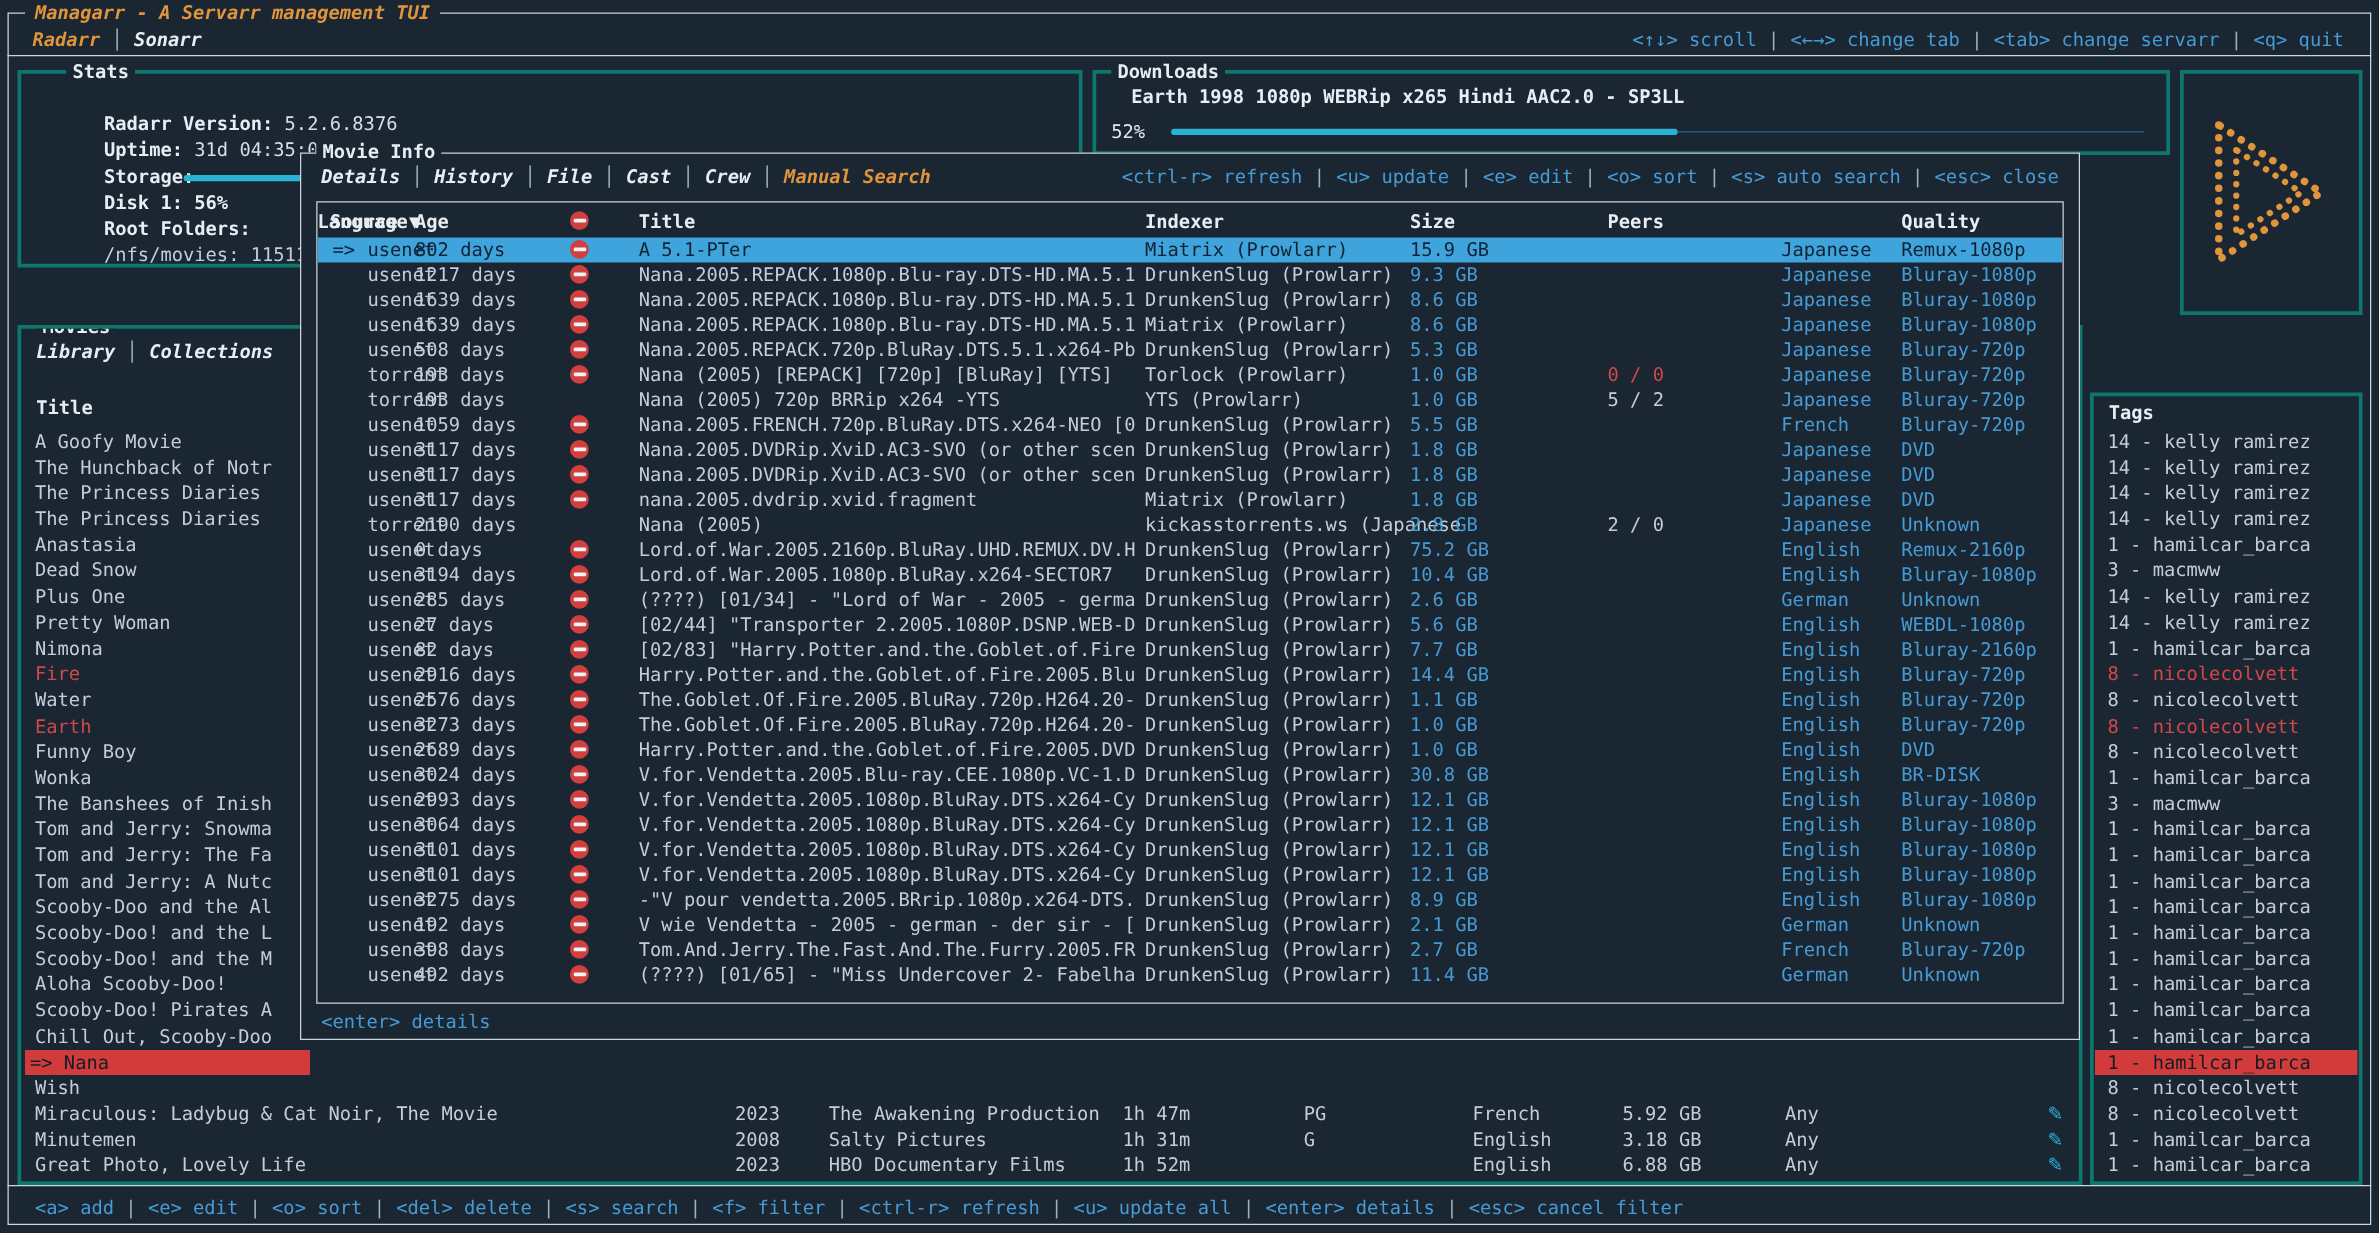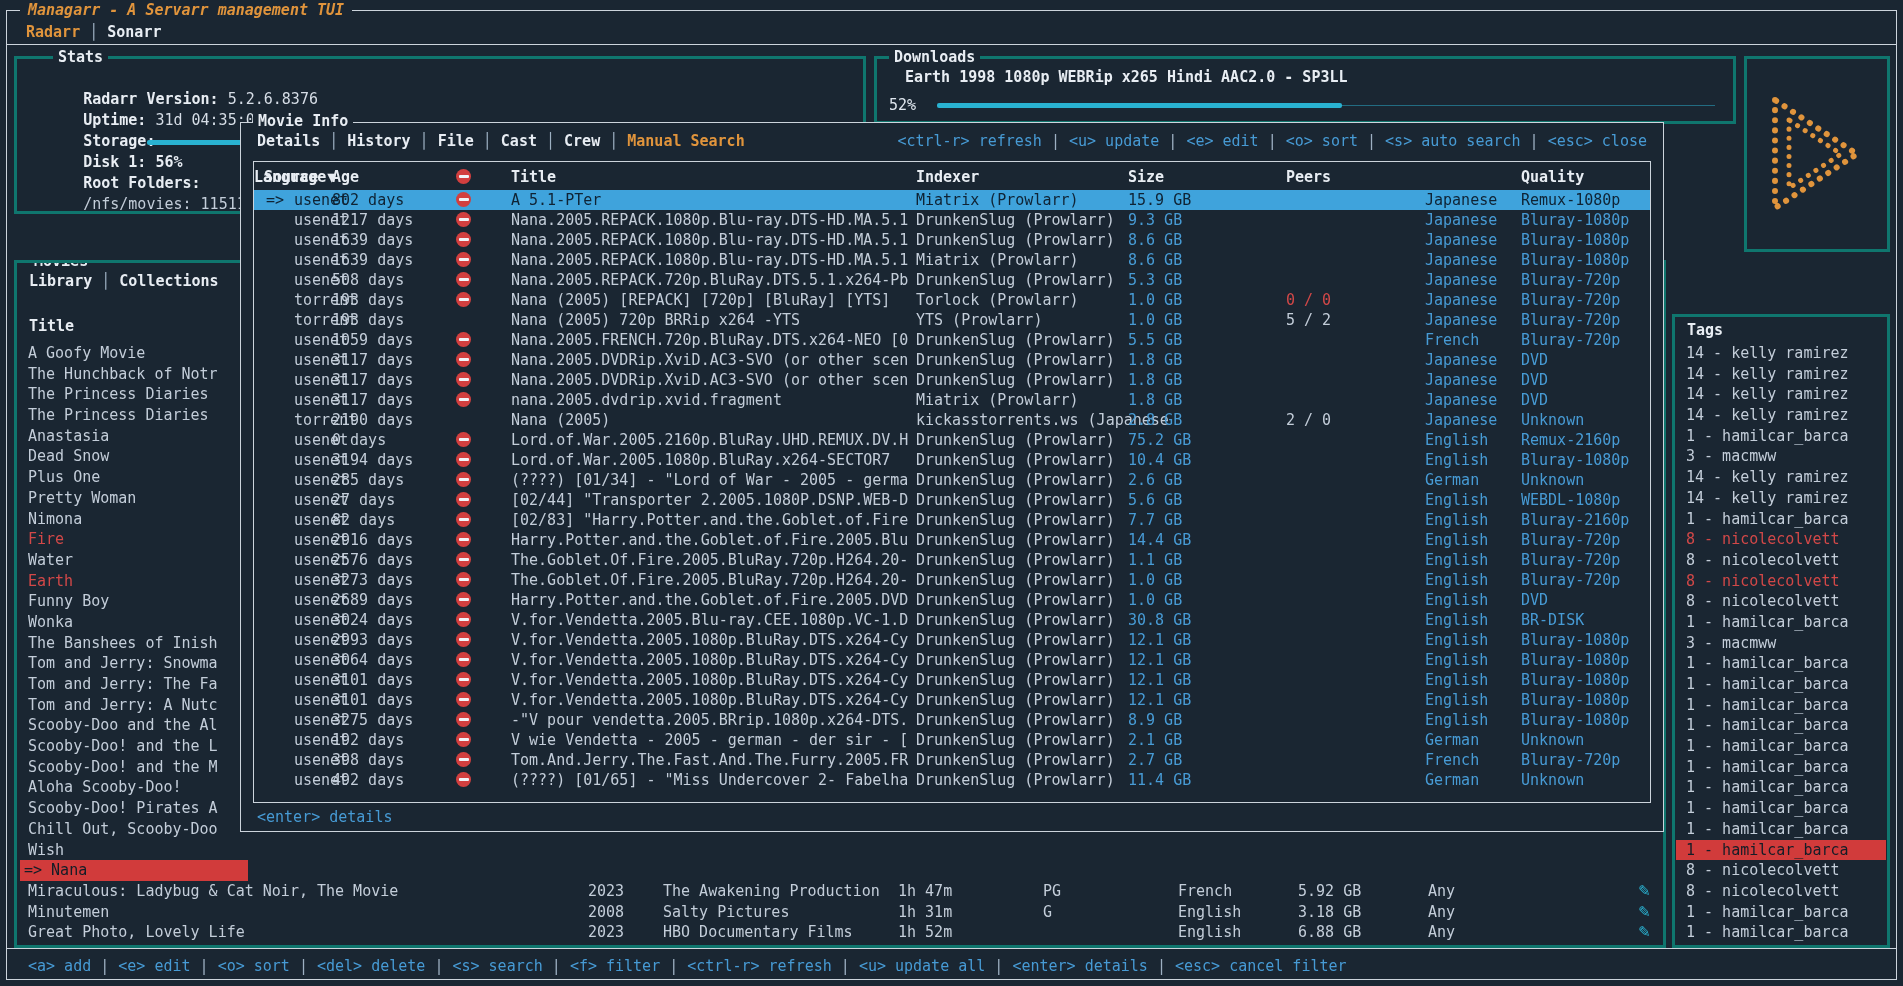--- a/index.html
+++ b/index.html
@@ -8,21 +8,21 @@
     position:relative; width:1903px; height:986px; background:#1a2632;
     font-family:"DejaVu Sans Mono","Liberation Mono",monospace;
     font-size:15px; color:#c3cdd9; overflow:hidden;
   }
   .outer-frame { position:absolute; left:6px; top:10px; width:1891px; height:970px; border:1px solid #ccd4dc; }
   .app-title { position:absolute; left:20px; top:1px; z-index:3; background:#1a2632; padding:0 8px;
                color:#e0943c; font-weight:bold; font-style:italic; }
   .hintbar { white-space:pre; }
   .kb { color:#479bd5; }
   .sep { color:#9db0c2; }
-  .tab { font-weight:bold; color:#e8edf3; }
+  .tab { font-weight:bold; color:#e8edf3;font-style:italic; }
   .tab.active { color:#e0943c; }
   .tab-sep { color:#9db0c2; }
   .servarr-tabs { position:absolute; left:26px; top:22px; height:20px; line-height:20px; }
   .global-keybinds { position:absolute; right:28px; top:22px; height:20px; line-height:20px; }
   .header-sep { position:absolute; left:6px; top:44px; width:1891px; height:0; border-top:1px solid #ccd4dc; }
   .footer-sep { position:absolute; left:6px; top:948px; width:1891px; height:0; border-top:1px solid #ccd4dc; }
   .footer-keybinds { position:absolute; left:28px; top:956px; height:20px; line-height:20px; }
 
   .panel { position:absolute; border:3px solid #0f766e; }
   .panel-label { position:absolute; top:-11px; left:12px; z-index:2; background:#1a2632; padding:0 5px;
@@ -97,20 +97,21 @@
   .no-entry::after { content:""; position:absolute; left:2.5px; top:6px; width:10px; height:3px;
                      background:#f0f4f8; border-radius:1px; }
 </style>
 </head>
 <body>
 
 <div class="screen">
   <div class="outer-frame"></div>
   <div class="app-title">Managarr - A Servarr management TUI</div>
   <div class="servarr-tabs hintbar"><span class="tab active">Radarr</span><span class="tab-sep"> │ </span><span class="tab">Sonarr</span></div>
+  <div class="global-keybinds hintbar"><span class="kb">&lt;↑↓&gt; scroll</span><span class="sep"> | </span><span class="kb">&lt;←→&gt; change tab</span><span class="sep"> | </span><span class="kb">&lt;tab&gt; change servarr</span><span class="sep"> | </span><span class="kb">&lt;q&gt; quit</span></div>
   <div class="header-sep"></div>
 
   <section class="panel" id="stats-panel">
     <span class="panel-label">Stats</span>
     <div class="stat-line" style="top:10px">
       <span class="stat-label">Radarr Version:</span><span class="stat-value">5.2.6.8376</span>
     </div>
     <div class="stat-line" style="top:31px">
       <span class="stat-label">Uptime:</span><span class="stat-value">31d 04:35:03</span>
     </div>
@@ -173,22 +174,22 @@
         <div class="movie-row"><span class="m-cell m-title">The Banshees of Inish</span></div>
         <div class="movie-row"><span class="m-cell m-title">Tom and Jerry: Snowma</span></div>
         <div class="movie-row"><span class="m-cell m-title">Tom and Jerry: The Fa</span></div>
         <div class="movie-row"><span class="m-cell m-title">Tom and Jerry: A Nutc</span></div>
         <div class="movie-row"><span class="m-cell m-title">Scooby-Doo and the Al</span></div>
         <div class="movie-row"><span class="m-cell m-title">Scooby-Doo! and the L</span></div>
         <div class="movie-row"><span class="m-cell m-title">Scooby-Doo! and the M</span></div>
         <div class="movie-row"><span class="m-cell m-title">Aloha Scooby-Doo!</span></div>
         <div class="movie-row"><span class="m-cell m-title">Scooby-Doo! Pirates A</span></div>
         <div class="movie-row"><span class="m-cell m-title">Chill Out, Scooby-Doo</span></div>
+        <div class="movie-row selected"><span class="m-cell m-title">=&gt; Nana</span></div>
         <div class="movie-row"><span class="m-cell m-title">Wish</span></div>
-        <div class="movie-row selected"><span class="m-cell m-title">=&gt; Nana</span></div>
         <div class="movie-row"><span class="m-cell m-title">Miraculous: Ladybug &amp; Cat Noir, The Movie</span><span class="m-cell m-year">2023</span><span class="m-cell m-studio">The Awakening Production</span><span class="m-cell m-runtime">1h 47m</span><span class="m-cell m-cert">PG</span><span class="m-cell m-lang">French</span><span class="m-cell m-size">5.92 GB</span><span class="m-cell m-avail">Any</span><span class="m-cell m-tagicon">✎</span></div>
         <div class="movie-row"><span class="m-cell m-title">Minutemen</span><span class="m-cell m-year">2008</span><span class="m-cell m-studio">Salty Pictures</span><span class="m-cell m-runtime">1h 31m</span><span class="m-cell m-cert">G</span><span class="m-cell m-lang">English</span><span class="m-cell m-size">3.18 GB</span><span class="m-cell m-avail">Any</span><span class="m-cell m-tagicon">✎</span></div>
         <div class="movie-row"><span class="m-cell m-title">Great Photo, Lovely Life</span><span class="m-cell m-year">2023</span><span class="m-cell m-studio">HBO Documentary Films</span><span class="m-cell m-runtime">1h 52m</span><span class="m-cell m-cert"></span><span class="m-cell m-lang">English</span><span class="m-cell m-size">6.88 GB</span><span class="m-cell m-avail">Any</span><span class="m-cell m-tagicon">✎</span></div>
       </div>
   </section>
 
   <section class="panel" id="tags-panel">
     <div class="list-header">Tags</div>
     <div id="tags-list">
         <div class="tag-row">14 - kelly ramirez</div>

